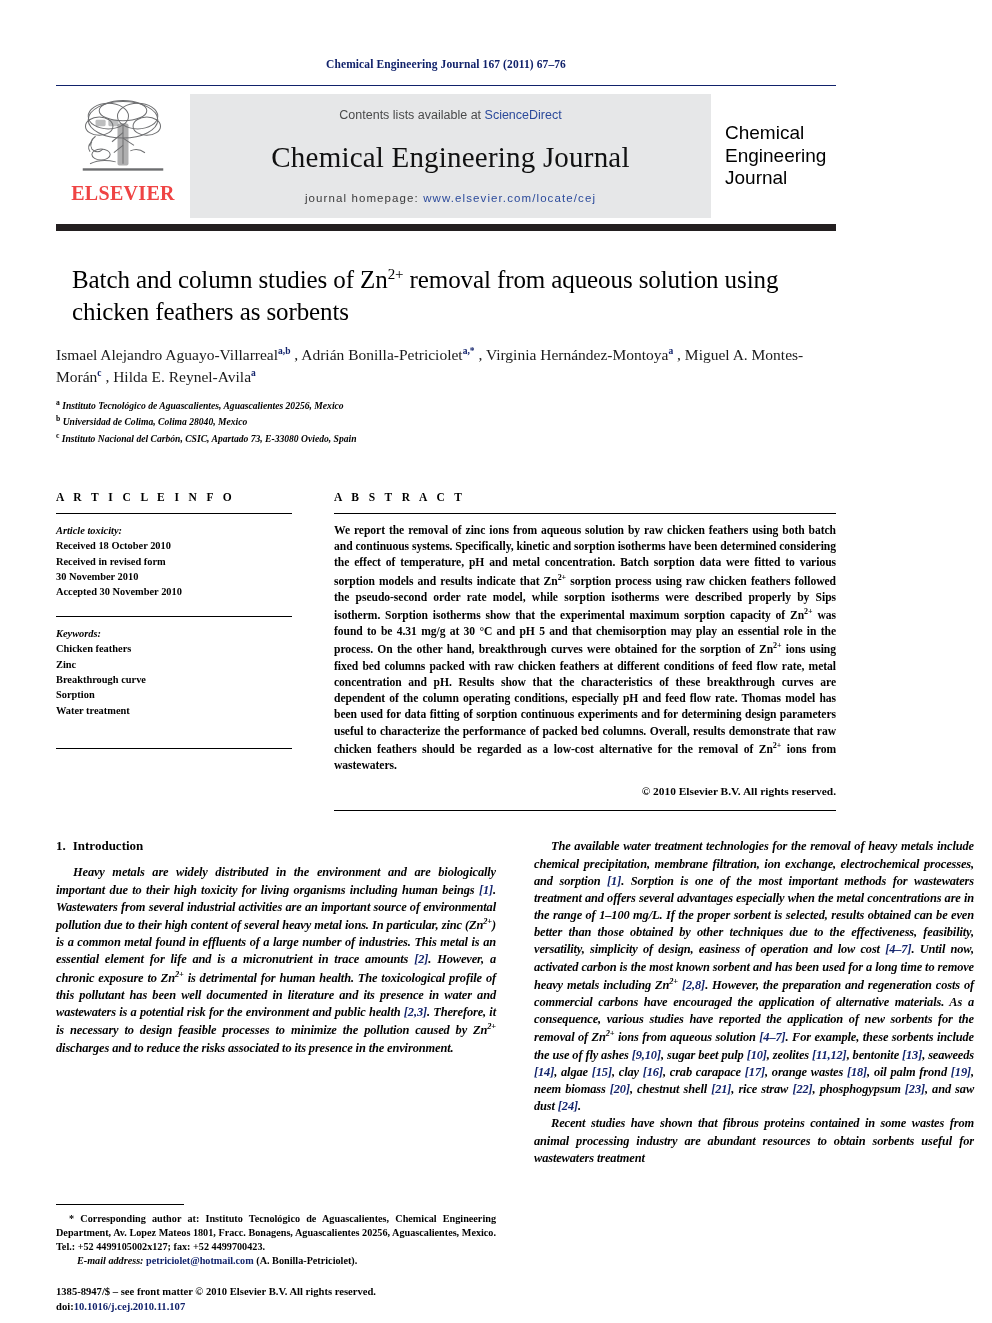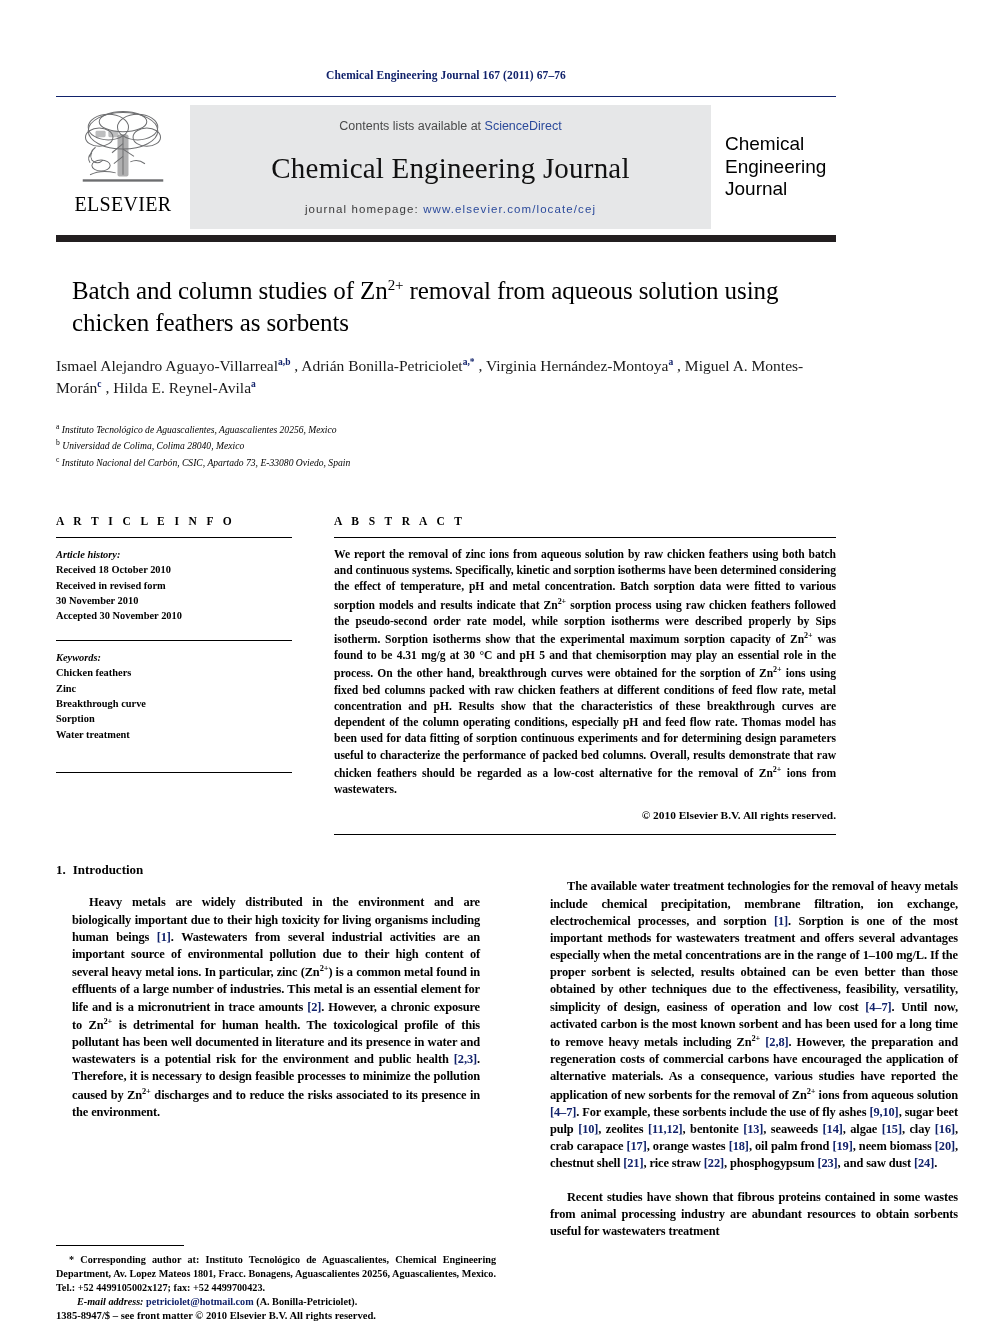--- a/index.html
+++ b/index.html
@@ -14,21 +14,21 @@
     color: #000000;
     position: relative;
     overflow: hidden;
   }
 
   .page {
     width: 892px;
     height: 1323px;
     position: relative;
     box-sizing: border-box;
-    padding: 11px 56px;
+    padding: 0 56px;
   }
 
   
   .running-head {
     text-align: center;
     font-size: 11.5px;
     font-weight: bold;
     color: #11226b;
     padding-top: 58px;
     letter-spacing: .1px;
@@ -57,22 +57,22 @@
     box-sizing: border-box;
   }
   .elsevier-tree {
     width: 92px;
     height: 86px;
   }
   .elsevier-word {
     font-family: "Liberation Serif", serif;
     font-size: 20px;
     letter-spacing: .3px;
-    color: #000000;
-    font-weight: normal;
+    color: #ef4444;
+    font-weight: bold;
     line-height: 1;
     margin-top: 1px;
   }
   .banner-center {
     flex: 1 1 auto;
     background: #e6e7e8;
     display: flex;
     flex-direction: column;
     align-items: center;
     justify-content: space-between;
@@ -138,25 +138,25 @@
     line-height: 1.42;
     color: #1a1a1a;
   }
   .authors sup, .aff-mark {
     color: #11226b;
     font-size: 9.5px;
     vertical-align: super;
     font-weight: bold;
   }
   .affils {
-    margin-top: 22px;
+    margin-top: 9px;
     font-size: 9.6px;
     font-style: italic;
     line-height: 1.52;
-    font-weight: normal;
+    font-weight: bold;
   }
   .affils sup {
     font-style: normal;
     font-size: 7.6px;
     vertical-align: super;
   }
 
   
   .info-abstract {
     display: flex;
@@ -224,24 +224,25 @@
   h2.sec-head {
     font-size: 13px;
     font-weight: bold;
     margin: 0 0 10px 0;
   }
   h2.sec-head .num { margin-right: 7px; }
   p.body-p {
     font-size: 12.4px;
     line-height: 1.385;
     text-align: justify;
-    margin: 16px;
+    margin: 0;
     text-indent: 17px;
     font-weight: bold;
     letter-spacing: -.12px;
+    font-style: italic;
   }
   p.body-p + p.body-p { margin-top: 0; }
   p.body-p sup { font-size: 8.4px; vertical-align: super; }
   .ref { color: #11226b; }
 
   
   .footnote-wrap {
     position: absolute;
     bottom: 16px;
     left: 0;
@@ -256,20 +257,21 @@
     font-size: 10.2px;
     line-height: 1.36;
     text-align: justify;
     font-weight: bold;
   }
   .fn .star { }
   .fn-indent { text-indent: 13px; }
   .fn em { font-style: italic; margin-left: 8px; }
   .fn .link { color: #11226b; }
   .issn {
+    margin-top: 17px;
     font-size: 10.6px;
     line-height: 1.4;
     font-weight: bold;
   }
   .issn .doi-link { color: #11226b; }
 </style>
 </head>
 <body>
 
 <div class="page">
@@ -346,21 +348,21 @@
       <div><sup>c</sup> <span>Instituto Nacional del Carbón, CSIC, Apartado 73, E-33080 Oviedo, Spain</span></div>
     </div>
   </div>
 
   <div class="info-abstract">
 
     <div class="col-info">
       <div class="sec-label">A R T I C L E   I N F O</div>
       <div class="hr-sec"></div>
       <div class="info-group">
-        <div class="it">Article history:</div>
+        <div class="it">Article toxicity:</div>
         <div>Received 18 October 2010</div>
         <div>Received in revised form</div>
         <div>30 November 2010</div>
         <div>Accepted 30 November 2010</div>
       </div>
       <div class="hr-sec2"></div>
       <div class="info-group">
         <div class="it">Keywords:</div>
         <div>Chicken feathers</div>
         <div>Zinc</div>

